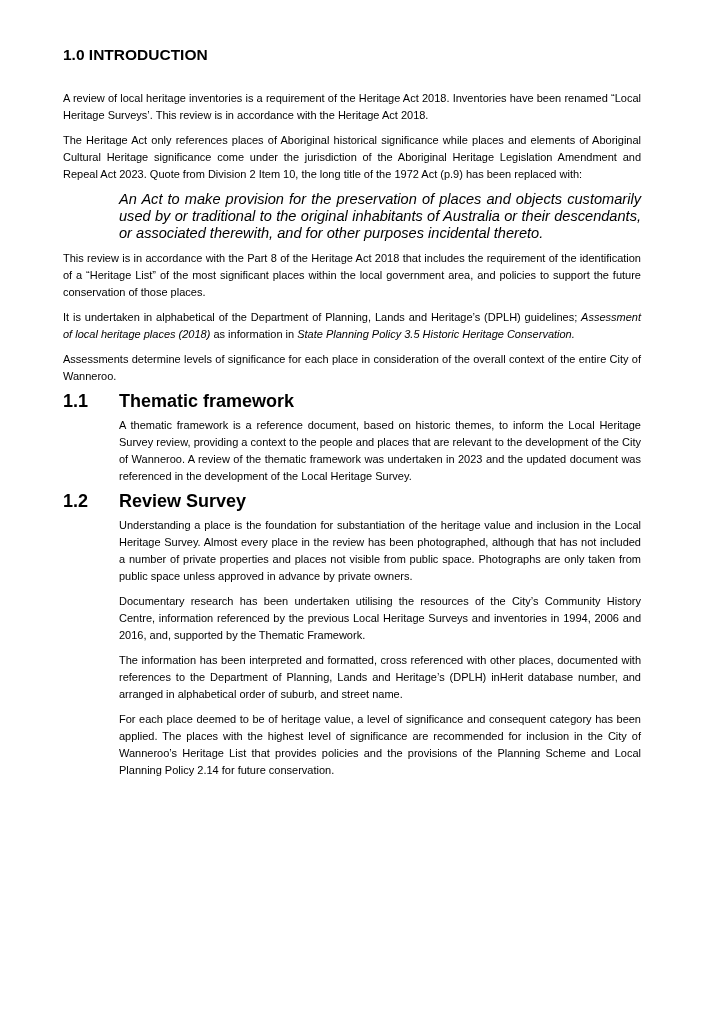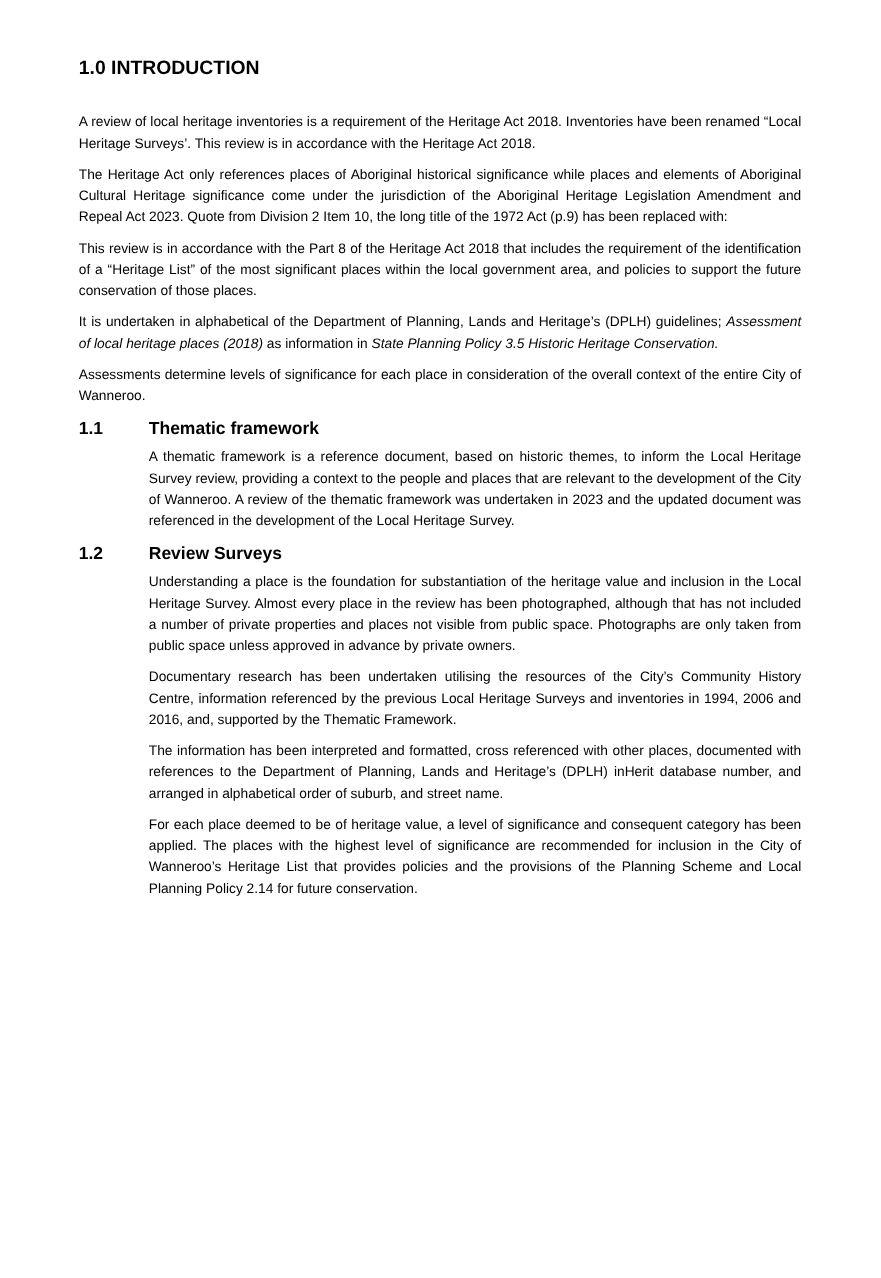--- a/index.html
+++ b/index.html
@@ -39,21 +39,21 @@
     line-height: 17px;
     text-align: justify;
     font-style: italic;
     margin: 0 0 8px 56px;
   }
   p.indent {
     margin-left: 56px;
   }
   .section-h {
     display: flex;
-    font-size: 14px;
+    font-size: 18px;
     line-height: 17px;
     font-weight: bold;
     margin: 0 0 7px 0;
   }
   .sec-num {
     flex: 0 0 56px;
   }
   .sec-title {
     flex: 1;
   }
@@ -66,38 +66,39 @@
 
 <div class="page">
   <div class="content">
 
     <h1 class="doc-heading">1.0 INTRODUCTION</h1>
 
     <p class="body-p">A review of local heritage inventories is a requirement of the Heritage Act 2018.  Inventories have been renamed “Local Heritage Surveys’.  This review is in accordance with the Heritage Act 2018.</p>
 
     <p class="body-p">The Heritage Act only references places of Aboriginal historical significance while places and elements of Aboriginal Cultural Heritage significance come under the jurisdiction of the Aboriginal Heritage Legislation Amendment and Repeal Act 2023. Quote from Division 2 Item 10, the long title of the 1972 Act (p.9) has been replaced with:</p>
 
+    <p class="quote">An Act to make provision for the preservation of places and objects customarily used by or traditional to the original inhabitants of Australia or their descendants, or associated therewith, and for other purposes incidental thereto.</p>
 
 
     <p class="body-p">This review is in accordance with the Part 8 of the Heritage Act 2018 that includes the requirement of the identification of a “Heritage List” of the most significant places within the local government area, and policies to support the future conservation of those places.</p>
 
     <p class="body-p"><span>It is undertaken in alphabetical of the Department of Planning, Lands and Heritage’s (DPLH) guidelines; </span><em>Assessment of local heritage places (2018)</em><span> as information in </span><em>State Planning Policy 3.5 Historic Heritage Conservation.</em></p>
 
     <p class="body-p">Assessments determine levels of significance for each place in consideration of the overall context of the entire City of Wanneroo.</p>
 
     <div class="section-h">
       <span class="sec-num">1.1</span>
       <span class="sec-title">Thematic framework</span>
     </div>
 
     <p class="body-p indent">A thematic framework is a reference document, based on historic themes, to inform the Local Heritage Survey review, providing a context to the people and places that are relevant to the development of the City of Wanneroo.   A review of the thematic framework was undertaken in 2023 and the updated document was referenced in the development of the  Local Heritage Survey.</p>
 
     <div class="section-h">
       <span class="sec-num">1.2</span>
-      <span class="sec-title">Review Surveys</span>
+      <span class="sec-title">Review Survey</span>
     </div>
 
     <p class="body-p indent">Understanding a place is the foundation for substantiation of the heritage value and inclusion in the Local Heritage Survey. Almost every place in the review has been photographed, although that has not included a number of private properties and places not visible from public space. Photographs are only taken from public space unless approved in advance by private owners.</p>
 
     <p class="body-p indent">Documentary research has been undertaken utilising the resources of the City’s Community History Centre, information referenced by the previous Local Heritage Surveys and inventories in 1994, 2006 and 2016, and, supported by the Thematic Framework.</p>
 
     <p class="body-p indent">The information has been interpreted and formatted, cross referenced with other places, documented with references to the Department of Planning, Lands and Heritage’s (DPLH) inHerit database number, and arranged in alphabetical order of suburb, and street name.</p>
 
     <p class="body-p indent">For each place deemed to be of heritage value, a level of significance and consequent category has been applied.  The places with the highest level of significance are recommended for inclusion in the City of Wanneroo’s Heritage List that provides policies and the provisions of the Planning Scheme and Local Planning Policy 2.14 for future conservation.</p>
 

